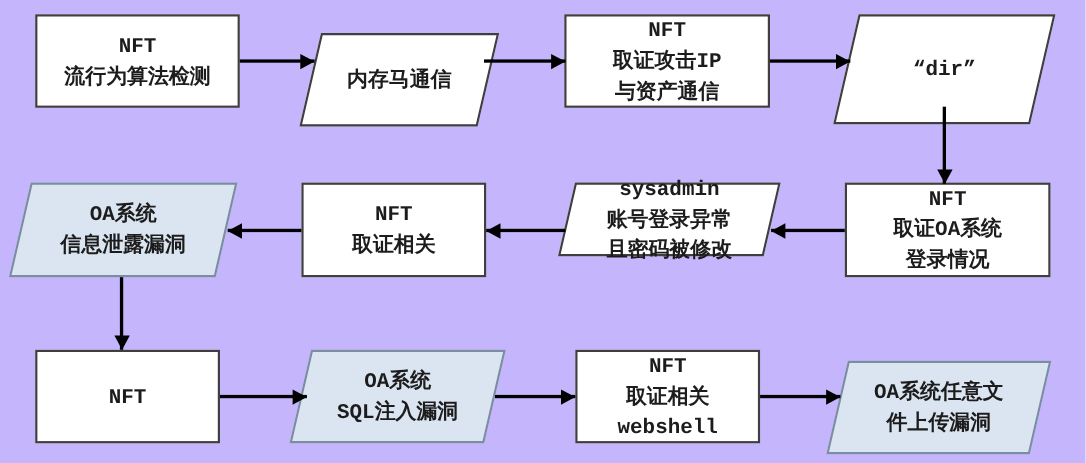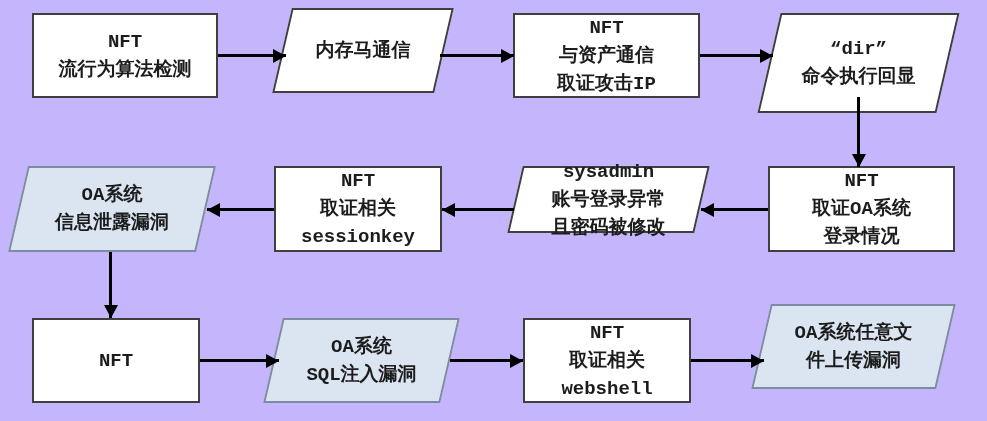--- a/index.html
+++ b/index.html
@@ -64,54 +64,52 @@
 </head>
 <body>
 
 <div class="canvas">
 
   <div class="node rect" style="left:32px;top:13px;width:186px;height:85px">
     <div class="line">NFT</div>
     <div class="line">流行为算法检测</div>
   </div>
 
-  <div class="node para-white" style="left:272px;top:8px;width:182px;height:85px">
+  <div class="node para-white" style="left:272px;top:30px;width:182px;height:85px">
     <div class="skew-bg"></div>
     <div class="line">内存马通信</div>
   </div>
 
   <div class="node rect" style="left:513px;top:13px;width:187px;height:85px">
     <div class="line">NFT</div>
+    <div class="line">取证攻击IP</div>
     <div class="line">与资产通信</div>
-    <div class="line">取证攻击IP</div>
   </div>
 
   <div class="node para-white" style="left:759px;top:13px;width:199px;height:100px">
     <div class="skew-bg"></div>
     <div class="line">“dir”</div>
-    <div class="line">命令执行回显</div>
   </div>
 
   <div class="node rect" style="left:768px;top:166px;width:187px;height:86px">
     <div class="line">NFT</div>
     <div class="line">取证OA系统</div>
     <div class="line">登录情况</div>
   </div>
 
   <div class="node para-white" style="left:505px;top:166px;width:207px;height:67px">
     <div class="skew-bg"></div>
     <div class="line">sysadmin</div>
     <div class="line">账号登录异常</div>
     <div class="line">且密码被修改</div>
   </div>
 
   <div class="node rect" style="left:274px;top:166px;width:168px;height:86px">
     <div class="line">NFT</div>
     <div class="line">取证相关</div>
-    <div class="line">sessionkey</div>
   </div>
 
   <div class="node para-blue" style="left:8px;top:166px;width:208px;height:86px">
     <div class="skew-bg"></div>
     <div class="line">OA系统</div>
     <div class="line">信息泄露漏洞</div>
   </div>
 
   <div class="node rect" style="left:32px;top:318px;width:168px;height:85px">
     <div class="line">NFT</div>
@@ -122,21 +120,21 @@
     <div class="line">OA系统</div>
     <div class="line">SQL注入漏洞</div>
   </div>
 
   <div class="node rect" style="left:523px;top:318px;width:168px;height:85px">
     <div class="line">NFT</div>
     <div class="line">取证相关</div>
     <div class="line">webshell</div>
   </div>
 
-  <div class="node para-blue" style="left:751px;top:304px;width:205px;height:85px">
+  <div class="node para-blue" style="left:751px;top:328px;width:205px;height:85px">
     <div class="skew-bg"></div>
     <div class="line">OA系统任意文</div>
     <div class="line">件上传漏洞</div>
   </div>
 
   <div class="ah ah-right" style="left:218px;top:54px;width:68px"></div>
   <div class="ah ah-right" style="left:440px;top:54px;width:74px"></div>
   <div class="ah ah-right" style="left:700px;top:54px;width:73px"></div>
 
   <div class="av av-down" style="left:857px;top:97px;height:70px"></div>

